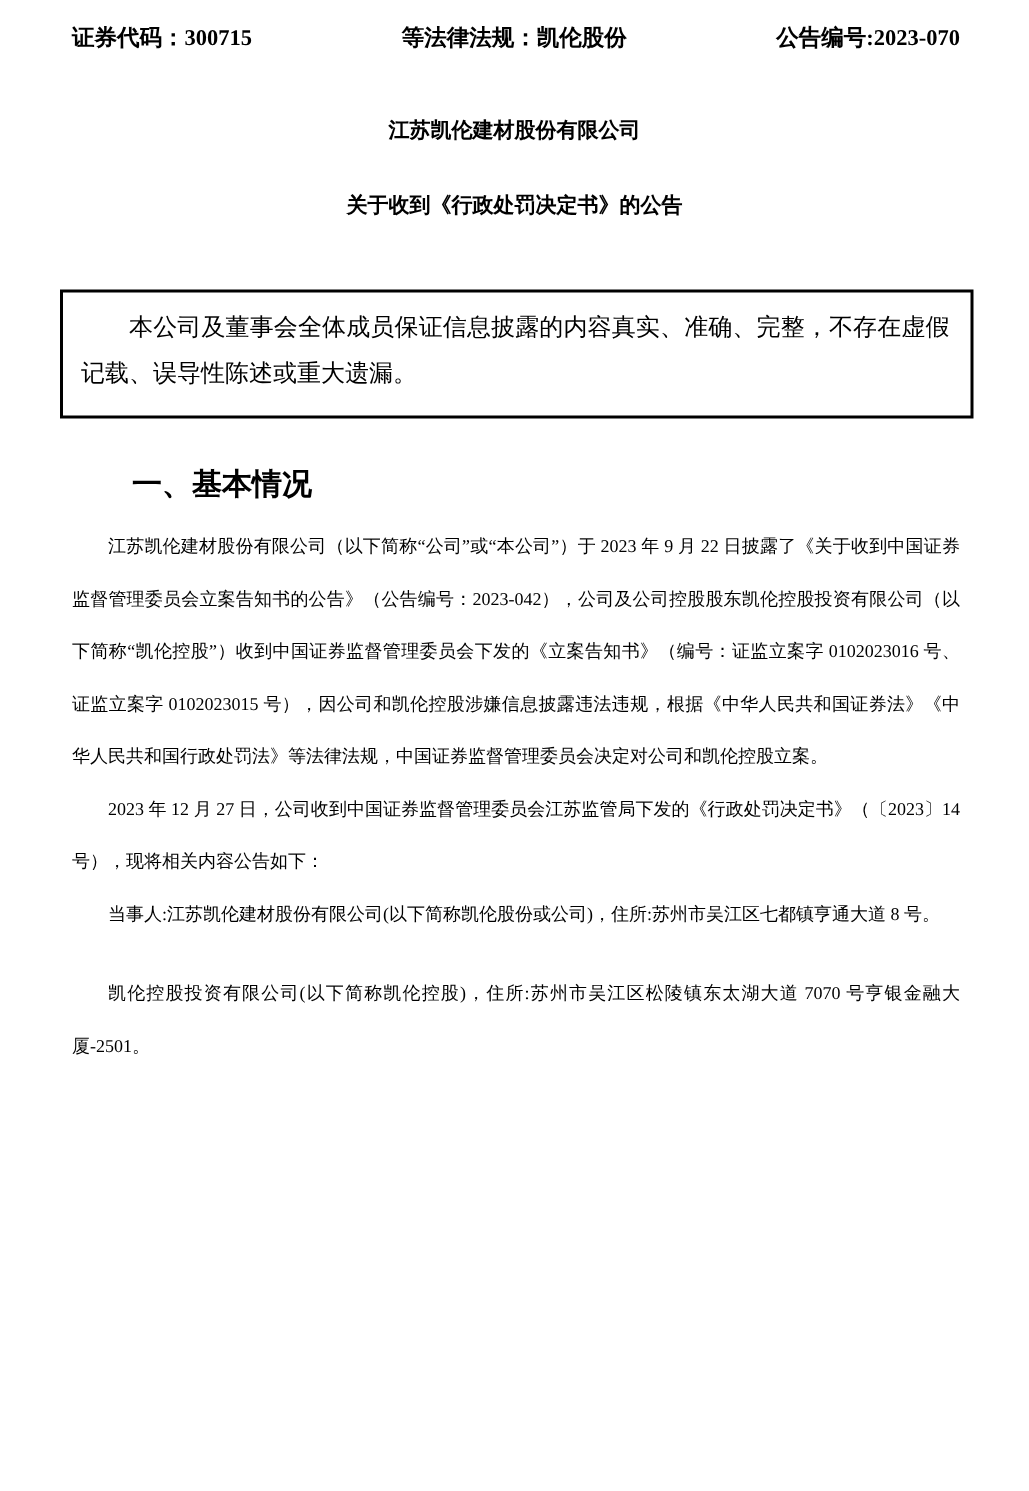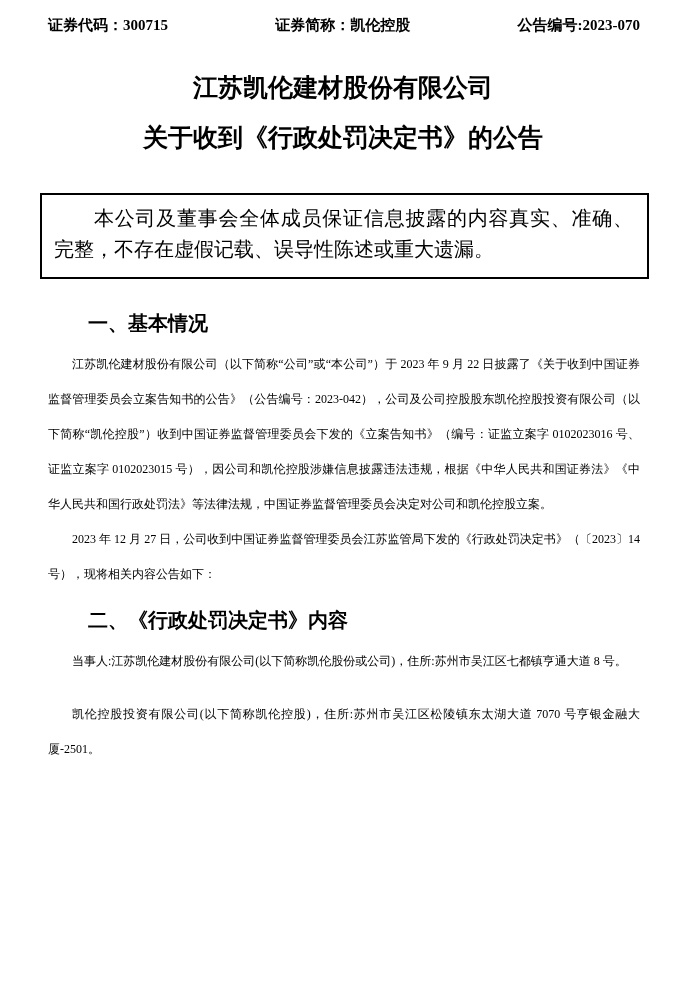--- a/index.html
+++ b/index.html
@@ -21,30 +21,30 @@
     justify-content: space-between;
     align-items: baseline;
     margin: 16px 46px 0 48px;
     font-size: 15px;
     font-weight: bold;
     white-space: nowrap;
   }
   .doc-title {
     margin-top: 28px;
     text-align: center;
-    font-size: 25px;
+    font-size: 14px;
     font-weight: bold;
     line-height: 50px;
   }
   .doc-title .title-line { display: block; }
   .disclaimer-box {
     margin: 30px 37px 0 40px;
     border: 2px solid #000000;
     padding: 8px 14px 12px 12px;
-    font-size: 20px;
+    font-size: 16px;
     line-height: 31px;
   }
   .disclaimer-box p {
     text-indent: 2em;
     text-align: justify;
   }
   .doc-body {
     margin: 0 46px 0 48px;
   }
   .section-heading {
@@ -64,38 +64,37 @@
   }
   .body-paragraph.gap-after { margin-bottom: 18px; }
 </style>
 </head>
 <body>
 
 <div class="page">
 
   <div class="doc-header">
     <span>证券代码：300715</span>
-    <span>证券简称：凯伦控股</span>
+    <span>等法律法规：凯伦股份</span>
     <span>公告编号:2023-070</span>
   </div>
 
   <h1 class="doc-title">
     <span class="title-line">江苏凯伦建材股份有限公司</span>
     <span class="title-line">关于收到《行政处罚决定书》的公告</span>
   </h1>
 
   <div class="disclaimer-box">
     <p>本公司及董事会全体成员保证信息披露的内容真实、准确、完整，不存在虚假记载、误导性陈述或重大遗漏。</p>
   </div>
 
   <div class="doc-body">
 
     <h2 class="section-heading first">一、基本情况</h2>
     <p class="body-paragraph">江苏凯伦建材股份有限公司（以下简称“公司”或“本公司”）于 2023 年 9 月 22 日披露了《关于收到中国证券监督管理委员会立案告知书的公告》（公告编号：2023-042），公司及公司控股股东凯伦控股投资有限公司（以下简称“凯伦控股”）收到中国证券监督管理委员会下发的《立案告知书》（编号：证监立案字 0102023016 号、证监立案字 0102023015 号），因公司和凯伦控股涉嫌信息披露违法违规，根据《中华人民共和国证券法》《中华人民共和国行政处罚法》等法律法规，中国证券监督管理委员会决定对公司和凯伦控股立案。</p>
     <p class="body-paragraph">2023 年 12 月 27 日，公司收到中国证券监督管理委员会江苏监管局下发的《行政处罚决定书》（〔2023〕14 号），现将相关内容公告如下：</p>
 
-    <h2 class="section-heading second">二、《行政处罚决定书》内容</h2>
     <p class="body-paragraph gap-after">当事人:江苏凯伦建材股份有限公司(以下简称凯伦股份或公司)，住所:苏州市吴江区七都镇亨通大道 8 号。</p>
     <p class="body-paragraph">凯伦控股投资有限公司(以下简称凯伦控股)，住所:苏州市吴江区松陵镇东太湖大道 7070 号亨银金融大厦-2501。</p>
 
   </div>
 
 </div>
 
 </body></html>

